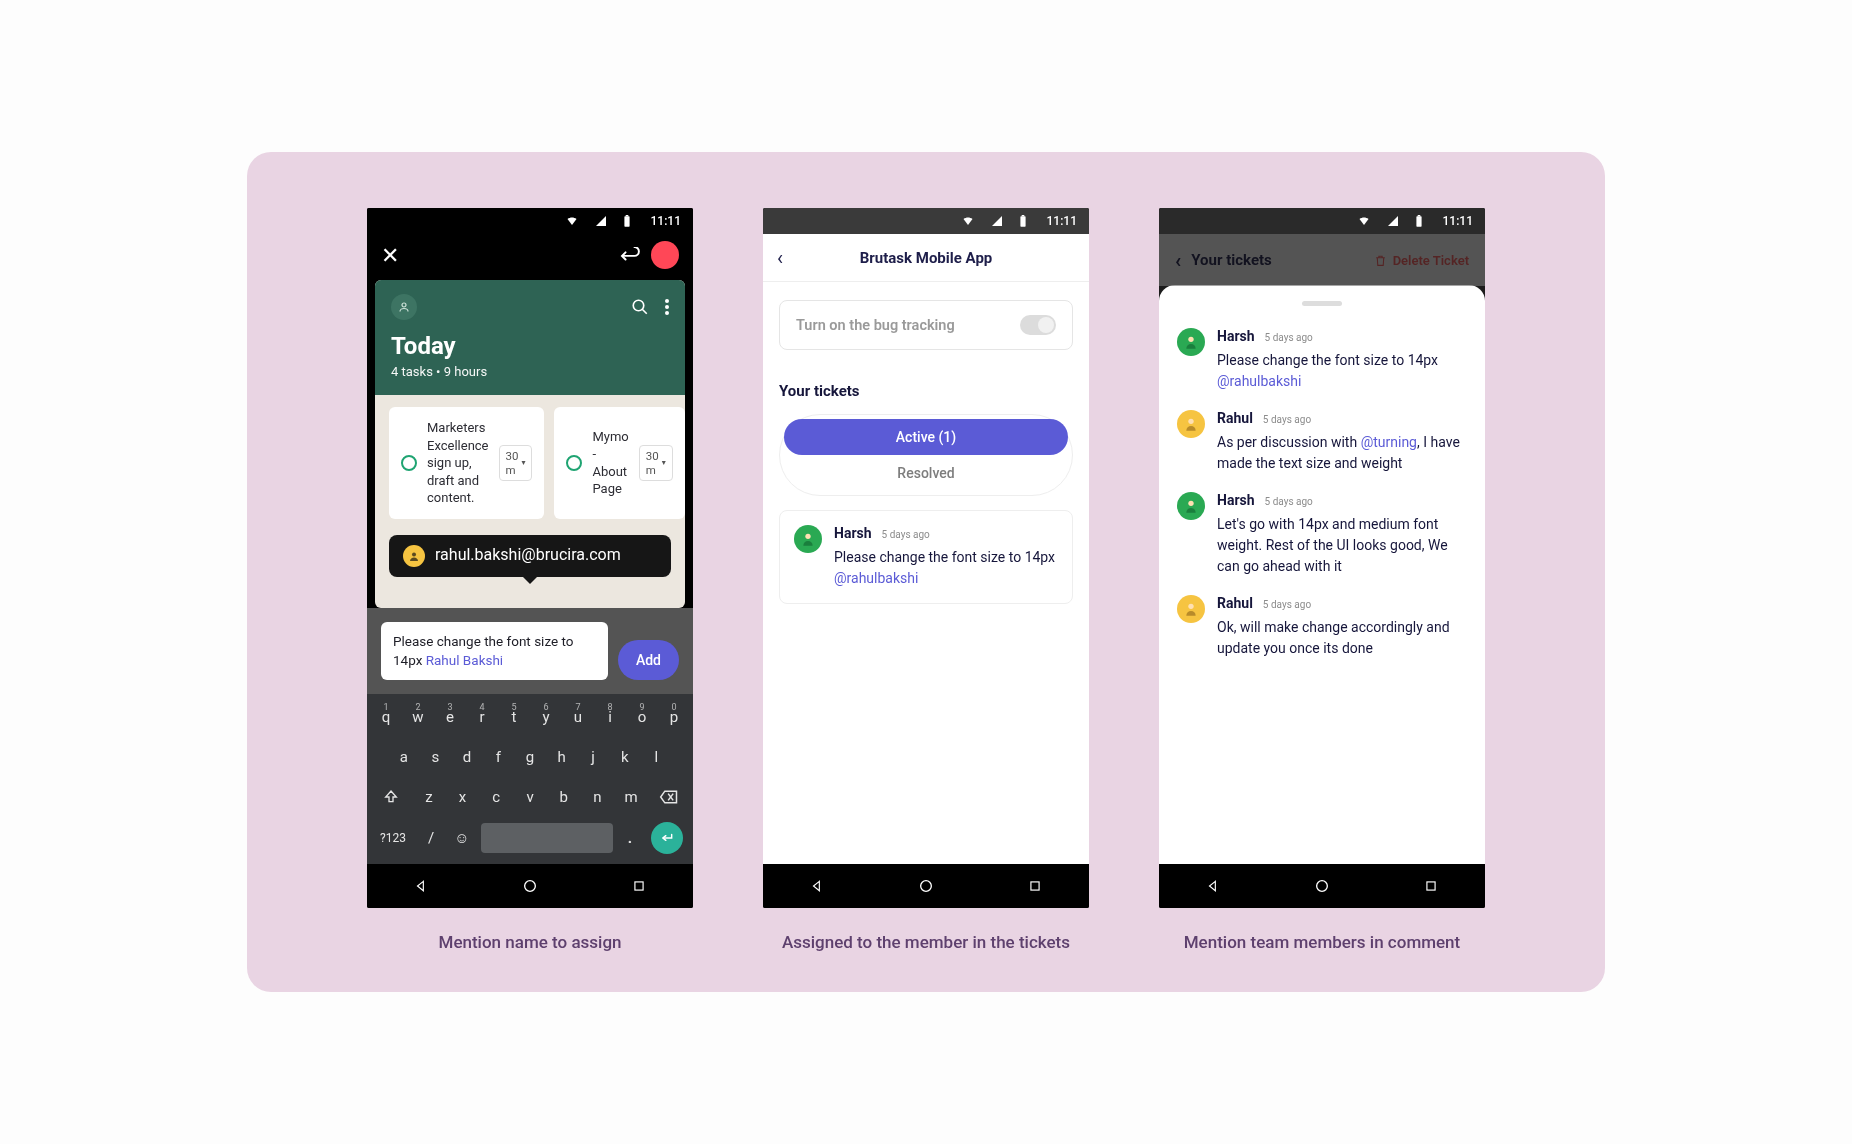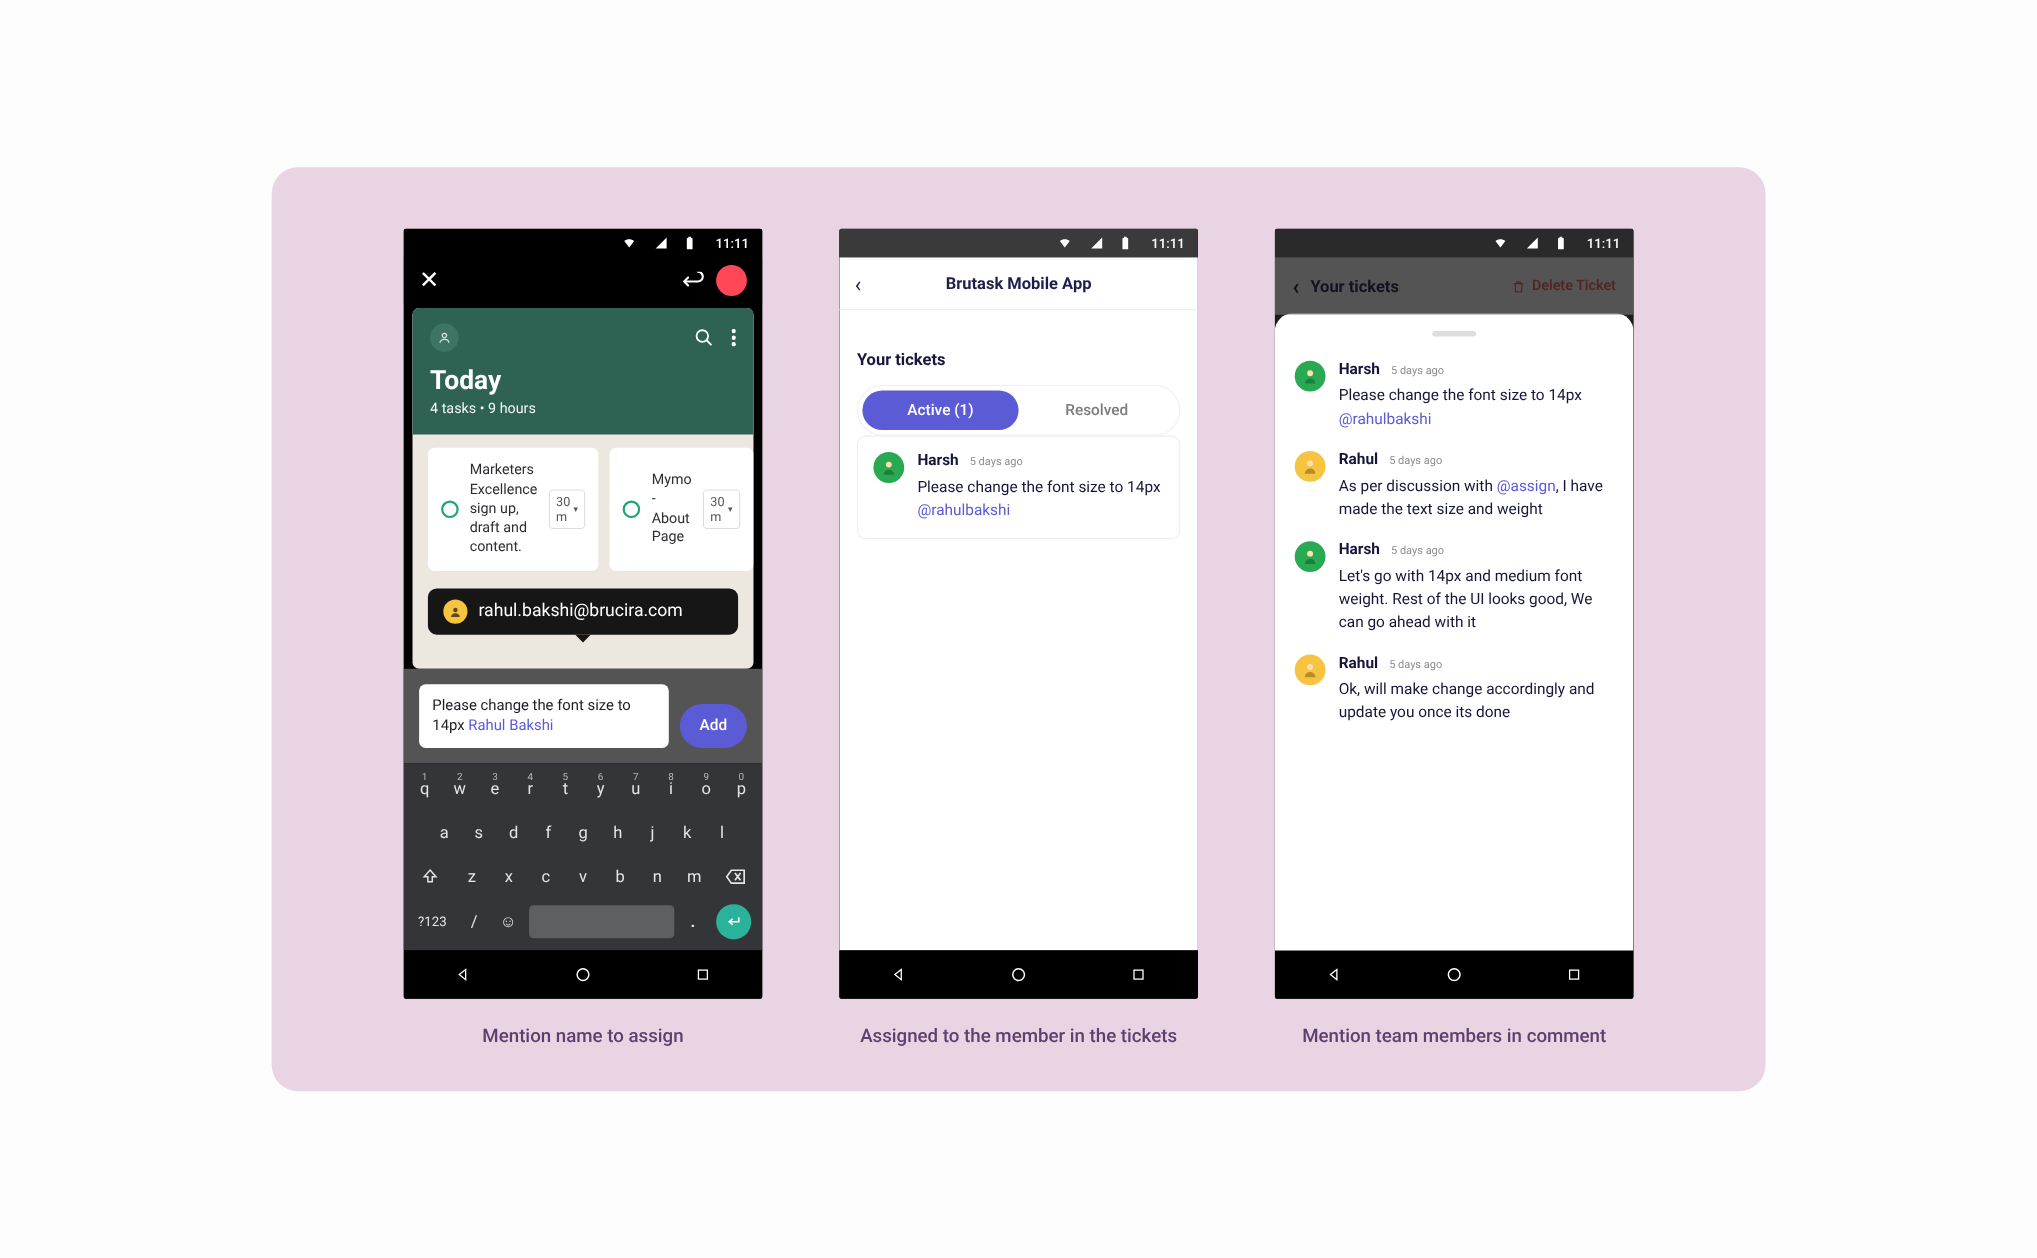--- a/index.html
+++ b/index.html
@@ -226,20 +226,22 @@
   .p2-toggle::after { content:""; position:absolute; top:2px; right:2px; width:16px; height:16px; background:#f1f1f1; border-radius:50%; }
   .p2-help { color: #9a9a9a; font-size: 13px; line-height: 1.5; padding: 0 2px; }
   .p2-section { margin-top: 18px; }
   .p2-section-title { font-weight: 700; font-size: 15px; color: #16163b; margin-bottom: 14px; }
   .p2-seg {
     background: #fff;
     border: 1px solid #eee;
     border-radius: 999px;
     display: flex;
     padding: 4px;
+    margin-bottom: 14px;
+    flex-direction: column;
   }
   .p2-seg-btn {
     flex: 1;
     text-align: center;
     padding: 10px 0;
     border-radius: 999px;
     font-size: 14px;
     font-weight: 500;
     color: #7d7d7d;
   }
@@ -491,20 +493,24 @@
             </svg>
           <span class="clock">11:11</span>
         </div>
 
         <div class="p2-body">
           <div class="p2-topbar">
             <span class="back">‹</span>
             <span class="title">Brutask Mobile App</span>
           </div>
           <div class="p2-content">
+            <div class="p2-toggle-card">
+              <span>Turn on the bug tracking</span>
+              <div class="p2-toggle"></div>
+            </div>
 
             <div class="p2-section">
               <div class="p2-section-title">Your tickets</div>
               <div class="p2-seg">
                 <div class="p2-seg-btn active">Active (1)</div>
                 <div class="p2-seg-btn">Resolved</div>
               </div>
               <div class="p2-ticket">
                 <div class="avatar-g">
                   <svg width="16" height="16" viewBox="0 0 24 24" fill="#fff">
@@ -598,21 +604,21 @@
                   <svg width="16" height="16" viewBox="0 0 24 24">
                     <circle cx="12" cy="8" r="4" fill="#ffe0b2"></circle>
                     <path d="M5 22c0-4 3-7 7-7s7 3 7 7z" fill="#b88b2a"></path>
                   </svg>
                 </div>
               <div class="tk-body">
                 <div class="tk-head">
                     <span class="tk-name">Rahul</span>
                     <span class="tk-time">5 days ago</span>
                   </div>
-                <div class="tk-text"><span>As per discussion with </span><span class="tk-mention">@assign</span><span>, I have made the text size and weight</span></div>
+                <div class="tk-text"><span>As per discussion with </span><span class="tk-mention">@turning</span><span>, I have made the text size and weight</span></div>
               </div>
             </div>
 
             <div class="p3-comment">
               <div class="avatar-g">
                   <svg width="16" height="16" viewBox="0 0 24 24">
                     <circle cx="12" cy="8" r="4" fill="#ffe0b2"></circle>
                     <path d="M5 22c0-4 3-7 7-7s7 3 7 7z" fill="#1a7f3d"></path>
                   </svg>
                 </div>

